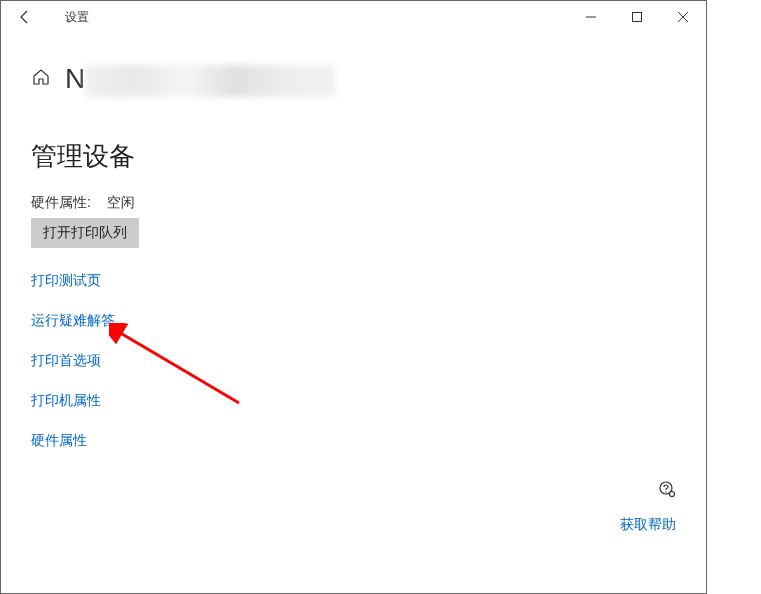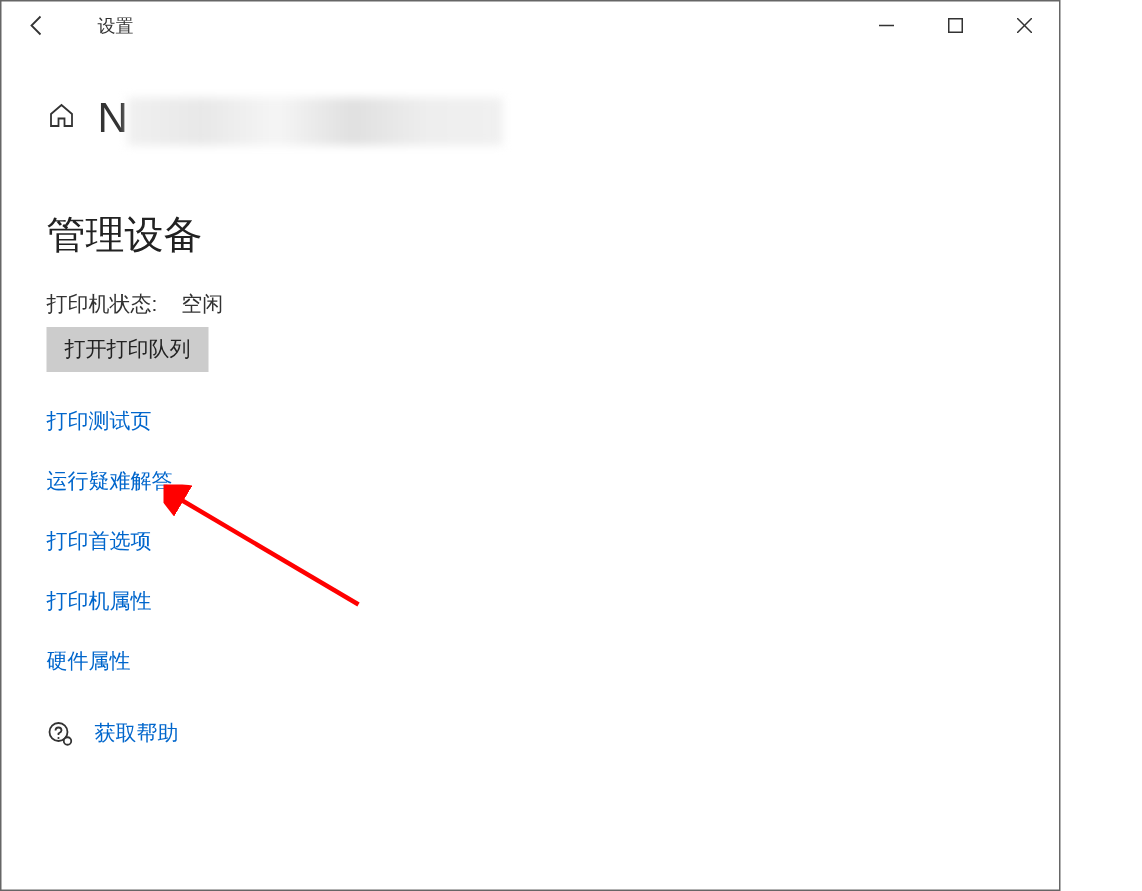--- a/index.html
+++ b/index.html
@@ -105,23 +105,24 @@
     .link-item {
       display: block;
       font-size: 14px;
       color: #0066cc;
       margin-bottom: 22px;
       cursor: pointer;
       text-decoration: none;
     }
     .help-row {
       display: flex;
-      align-items: flex-start;
+      align-items: flex-end;
       gap: 14px;
       margin-top: 30px;
+      flex-direction: column;
     }
     .help-icon {
       font-size: 16px;
       color: #333;
     }
     .help-link {
       font-size: 14px;
       color: #0066cc;
       cursor: pointer;
     }
@@ -173,21 +174,21 @@
           </svg>
       </span>
       <span class="device-name">
         <span>N</span><span class="blur-box"></span>
       </span>
     </div>
 
     <h2 class="section-heading">管理设备</h2>
 
     <div class="status-row">
-      <span class="status-label">打印机状态:</span>
+      <span class="status-label">硬件属性:</span>
       <span>空闲</span>
     </div>
 
     <button class="gray-btn">打开打印队列</button>
 
     <div class="link-list">
       <a class="link-item">打印测试页</a>
       <a class="link-item">运行疑难解答</a>
       <a class="link-item">打印首选项</a>
       <a class="link-item">打印机属性</a>

